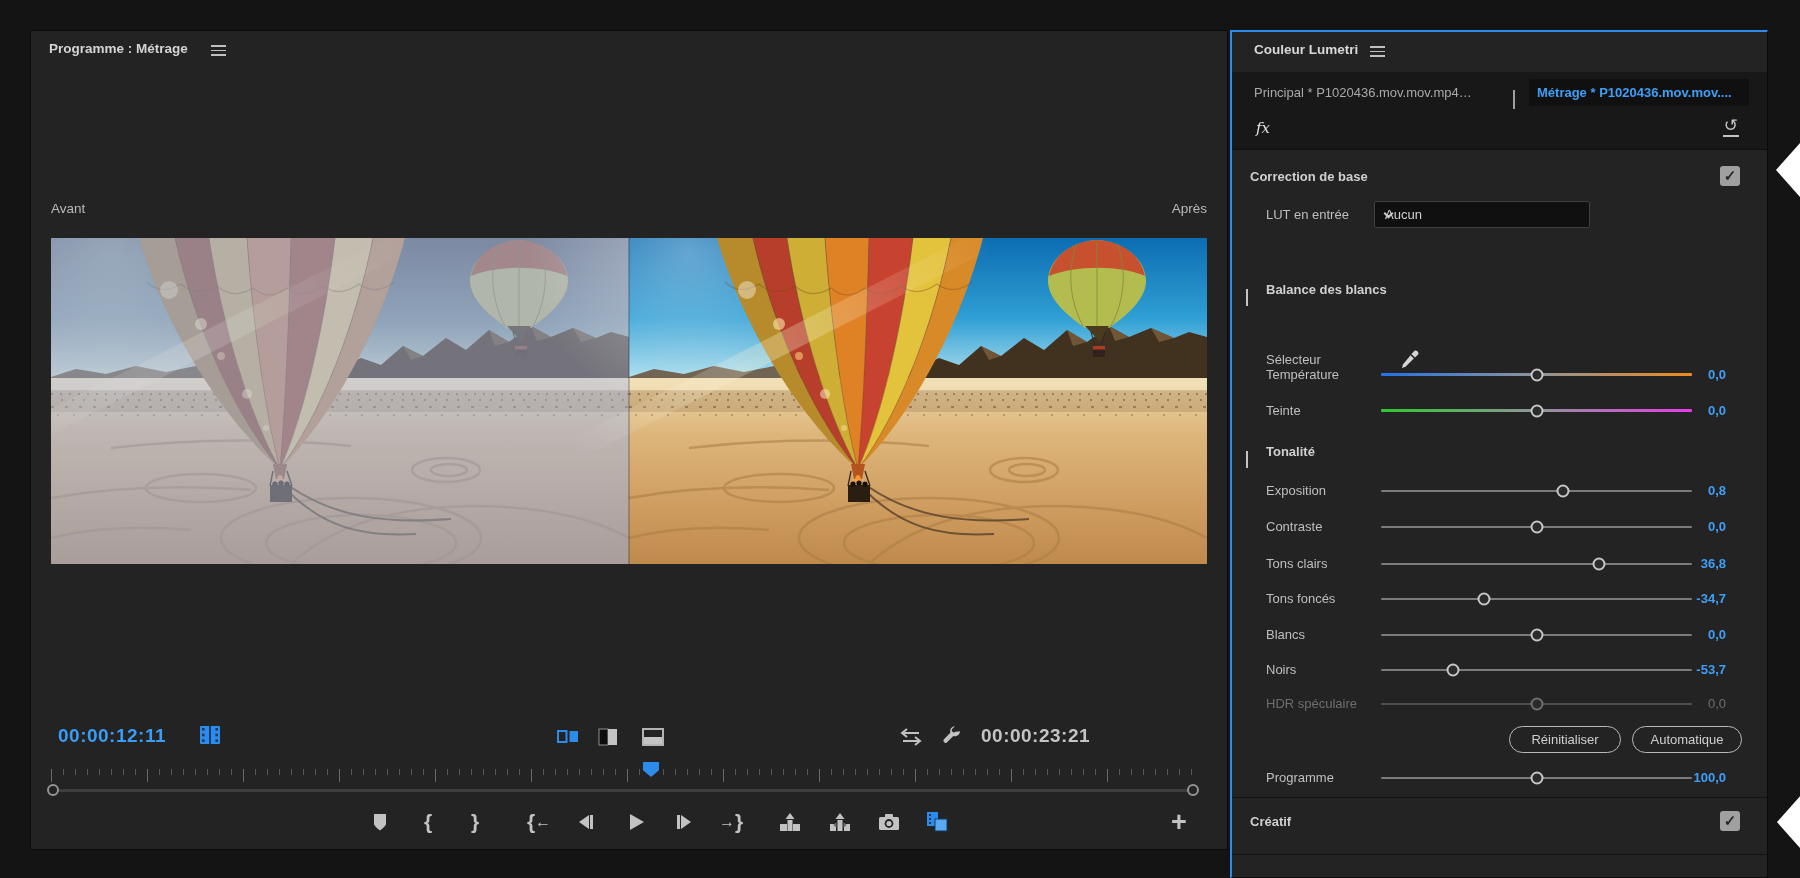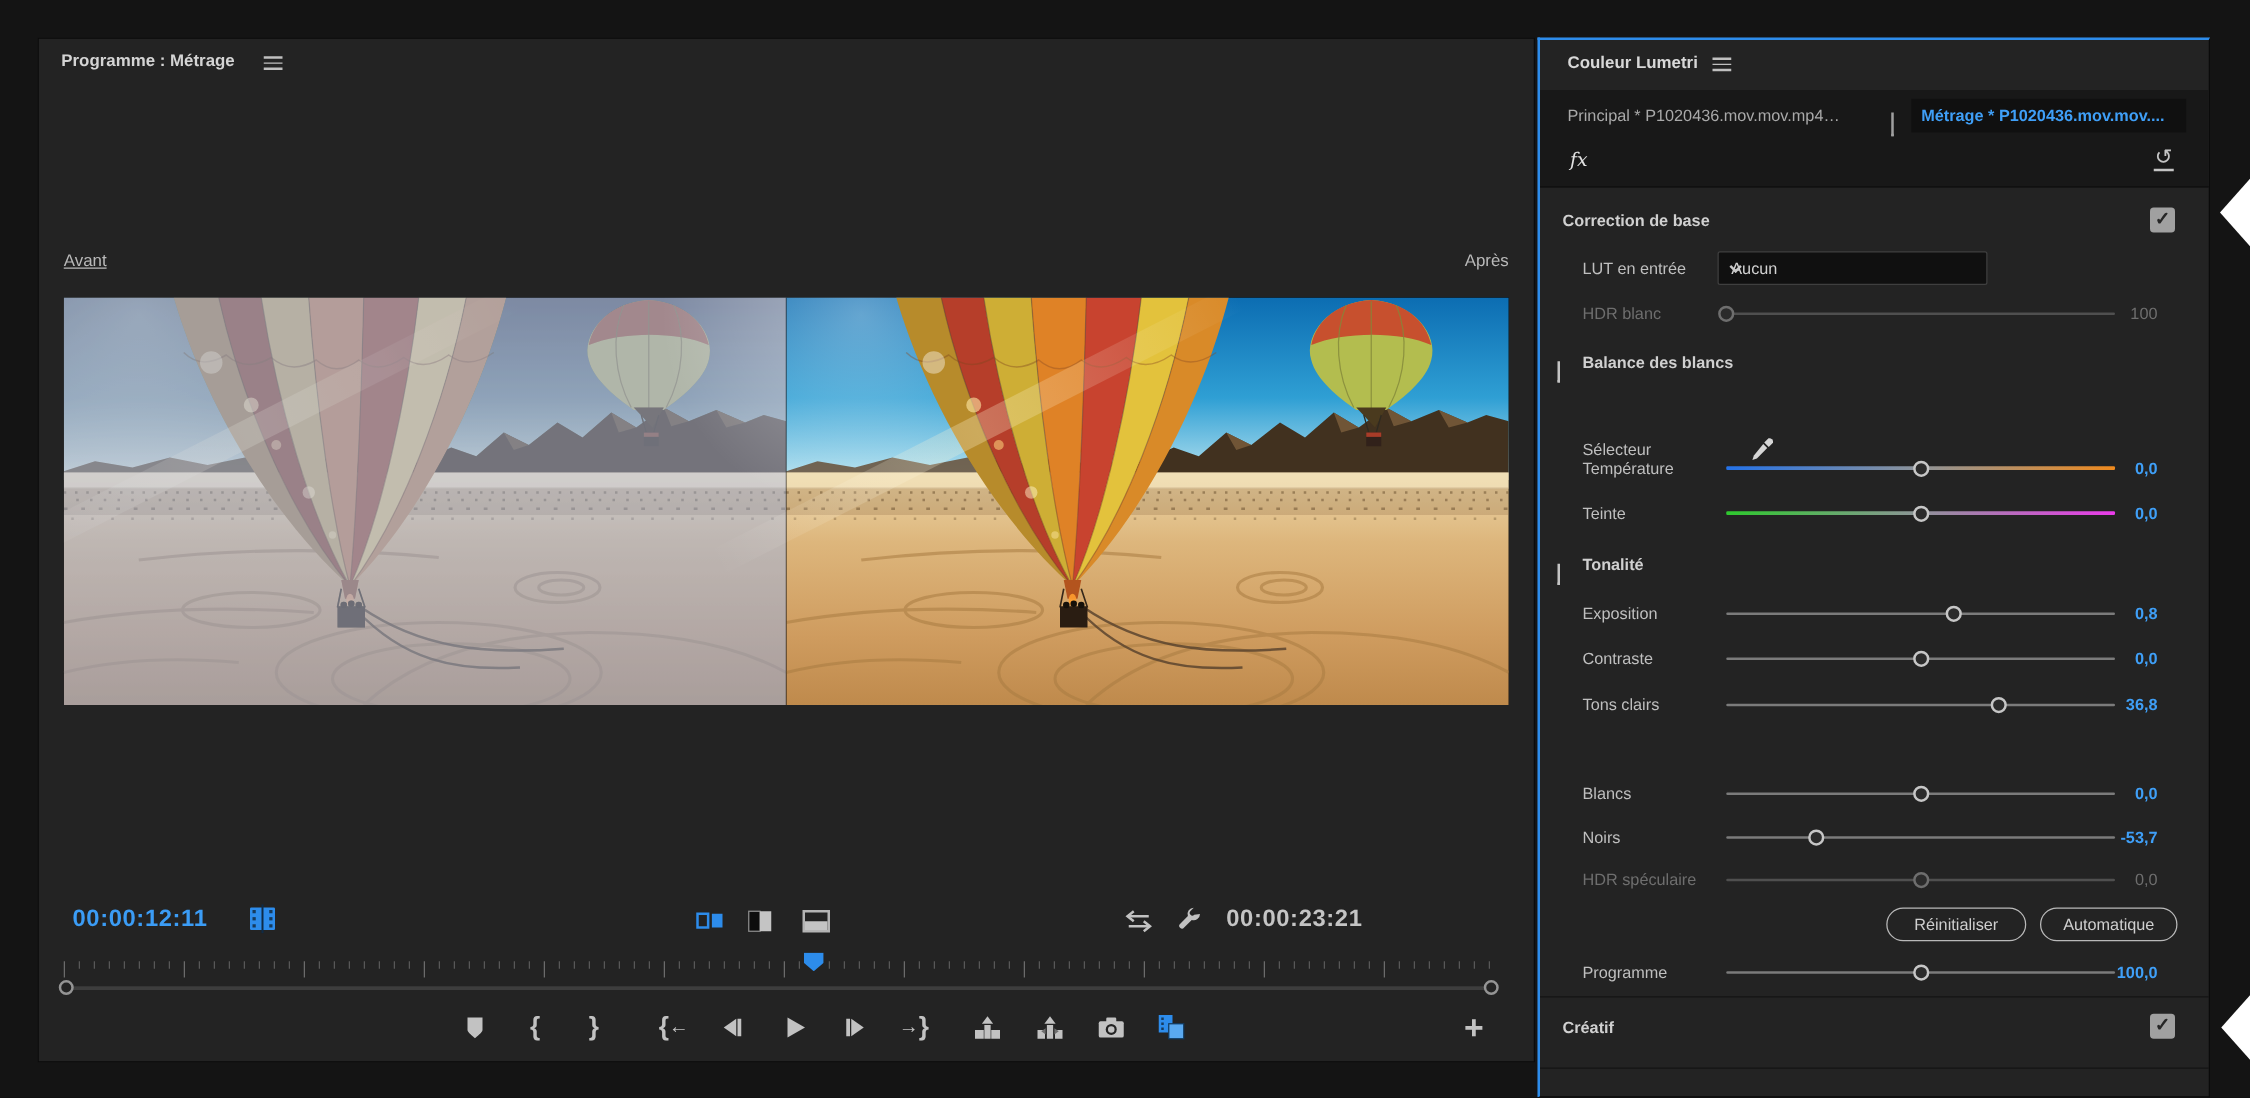--- a/index.html
+++ b/index.html
@@ -13,21 +13,21 @@
                    border-left:2px solid #2d8ceb; border-top:2px solid #2d8ceb; }
 
   
   .pm-header { position:absolute; left:0; top:0; right:0; height:36px; }
   .pm-title { position:absolute; left:18px; top:10px; font-size:13.5px; font-weight:700; color:#d4d4d4; }
   .burger { position:absolute; width:15px; height:11px; display:flex; flex-direction:column; justify-content:space-between; }
   .burger i { display:block; height:1.8px; background:#c0c0c0; }
   #pm-burger { left:180px; top:14px; }
 
   .ba-label { position:absolute; top:170px; font-size:13.5px; color:#b9b9b9; }
-  #label-avant { left:20px;text-decoration:underline; }
+  #label-avant { left:20px; }
   #label-apres { left:0; width:1176px; text-align:right; }
 
   #viewer { position:absolute; left:20px; top:207px; width:1156px; height:326px; background:#000; }
 
   
   .tc { position:absolute; font-size:19px; font-weight:700; letter-spacing:.5px; }
   #tc-current { left:27px; top:694px; color:#3b9cf5; }
   #tc-total { left:950px; top:694px; color:#c4c4c4; }
 
   .vbtn { position:absolute; width:28px; height:28px; display:flex; align-items:center; justify-content:center; }
@@ -512,27 +512,20 @@
     </div>
 
     <div class="row" style="top:171px;text-align:center;">
       <span class="ctl-label">LUT en entrée</span>
       <span class="dropdown">
         <span>Aucun</span>
         <span class="chev"></span>
       </span>
     </div>
 
-    <div class="row slider-row k-plain disabled" style="top:207px;">
-      <span class="ctl-label">HDR blanc</span>
-      <div class="track">
-          <div class="handle" style="left: 0%;"></div>
-        </div>
-      <span class="val">100</span>
-    </div>
 
     <div class="row" style="top:246px;">
       <span class="sec-chev"><span class="chev"></span></span>
       <span class="sub-label">Balance des blancs</span>
     </div>
 
     <div class="row" style="top:288px;margin-top:28px;">
       <span class="ctl-label">Sélecteur</span>
       <span style="position:absolute; left:166px; top:1px;">
         <svg width="22" height="22" viewBox="0 0 22 22">
@@ -576,20 +569,27 @@
         </div>
       <span class="val">0,0</span>
     </div>
     <div class="row slider-row k-plain" style="top:492px;margin-top:28px;">
       <span class="ctl-label">Tons clairs</span>
       <div class="track">
           <div class="handle" style="left: 70%;"></div>
         </div>
       <span class="val">36,8</span>
     </div>
+    <div class="row slider-row k-plain" style="top:555px;">
+      <span class="ctl-label">Tons foncés</span>
+      <div class="track">
+          <div class="handle" style="left: 33%;"></div>
+        </div>
+      <span class="val">-34,7</span>
+    </div>
     <div class="row slider-row k-plain" style="top:591px;">
       <span class="ctl-label">Blancs</span>
       <div class="track">
           <div class="handle" style="left: 50%;"></div>
         </div>
       <span class="val">0,0</span>
     </div>
     <div class="row slider-row k-plain" style="top:626px;">
       <span class="ctl-label">Noirs</span>
       <div class="track">

